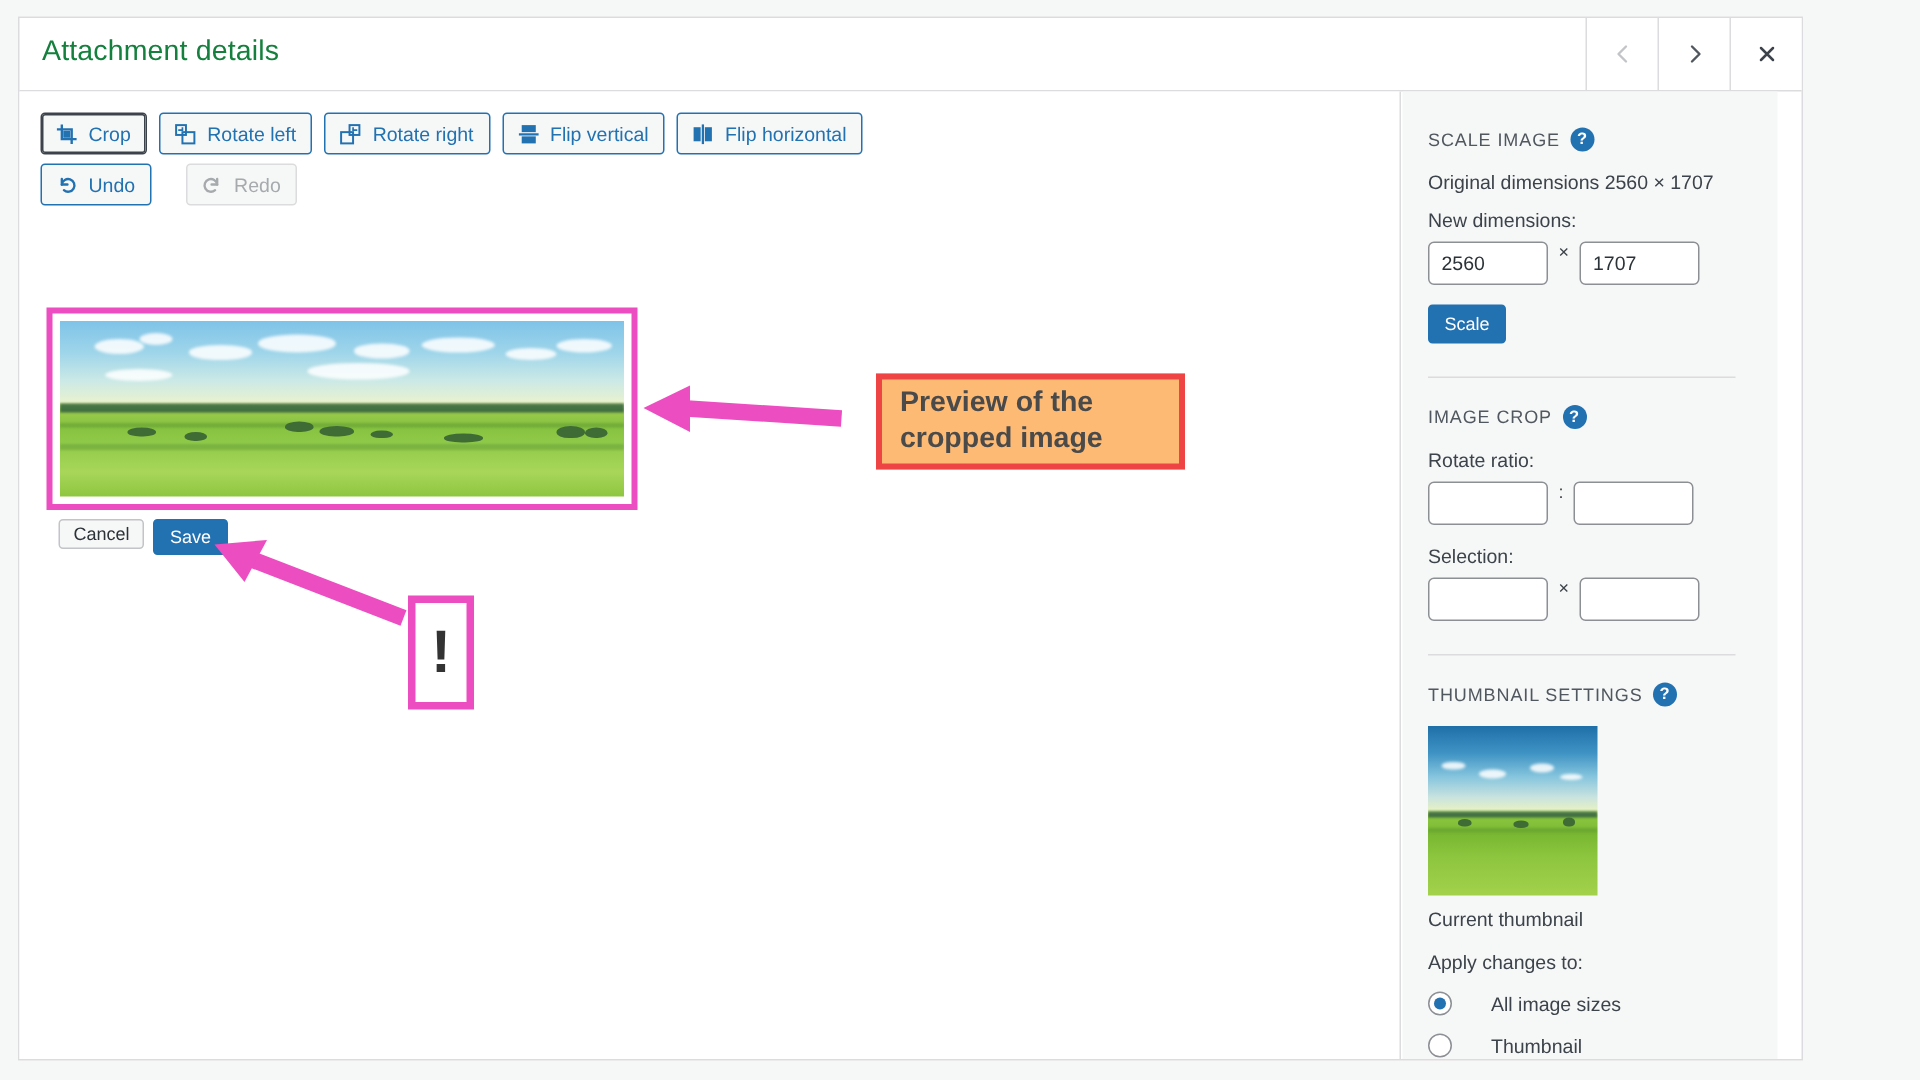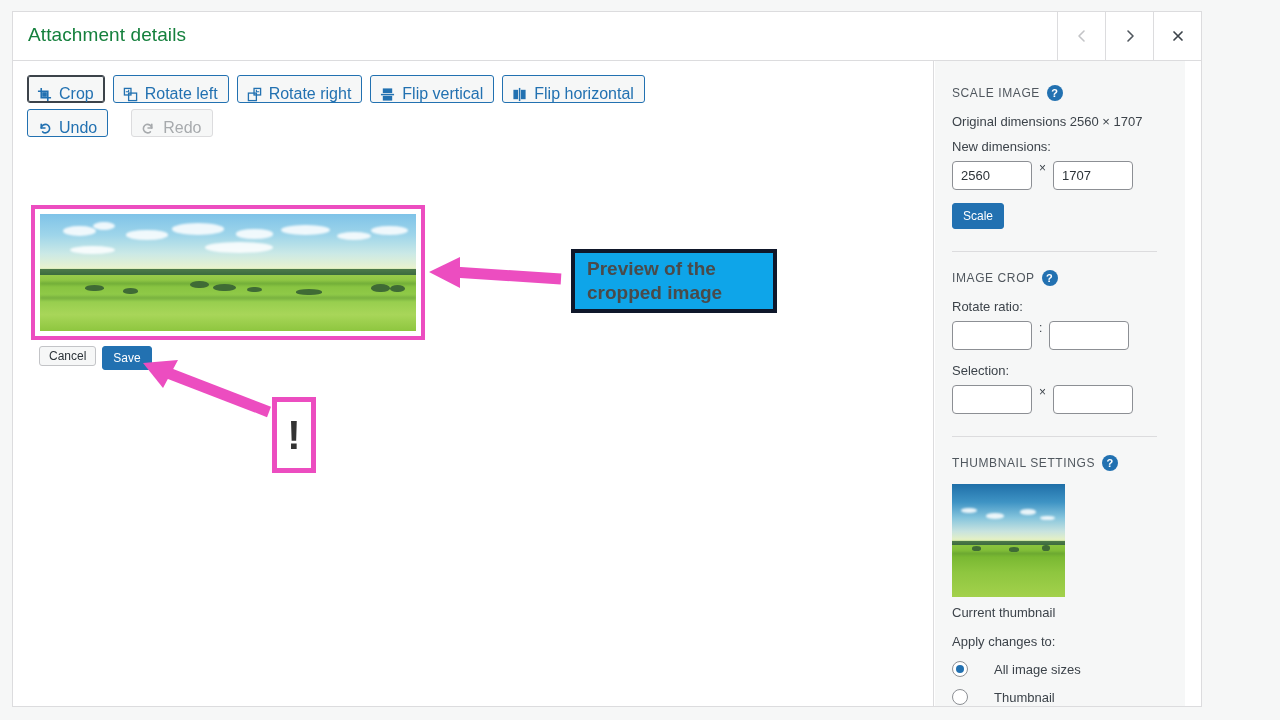--- a/index.html
+++ b/index.html
@@ -92,29 +92,29 @@
   
   .toolbar {
     position: absolute;
     left: 14px;
     top: 14px;
     width: 880px;
   }
   .tb-row { display: flex; gap: 8px; margin-bottom: 6px; }
   .tb-btn {
     display: inline-flex;
-    align-items: flex-end;
+    align-items: center;
     gap: 7px;
     height: 28px;
     padding: 0 10px 0 9px;
     background: #f6f7f7;
     border: 1px solid #2271b1;
     border-radius: 3px;
     color: #2271b1;
-    font-size: 16px;
+    font-size: 13px;
     font-family: "Liberation Sans", sans-serif;
     cursor: pointer;
     box-sizing: border-box;
     line-height: 1;
     white-space: nowrap;
   }
   .tb-btn.focused {
     border-color: #3c434a;
     box-shadow: 0 0 0 1px #3c434a inset;
   }
@@ -170,26 +170,26 @@
   }
   .bush {
     position: absolute;
     background: #3f6b35;
     border-radius: 50% 50% 45% 45%;
     filter: blur(0.4px);
   }
 
   .callout-box {
     position: absolute;
-    left: 558px;
+    left: 571px;
     top: 188px;
     width: 206px;
     height: 64px;
-    border: 4px solid #0f172a;
-    background: #0ea5e9;
+    border: 4px solid #ef4444;
+    background: #fdba74;
     box-sizing: border-box;
     display: flex;
     align-items: center;
     padding-left: 12px;
   }
   .callout-text {
     font-size: 19px;
     font-weight: bold;
     color: #4a4a4a;
     line-height: 1.25;

